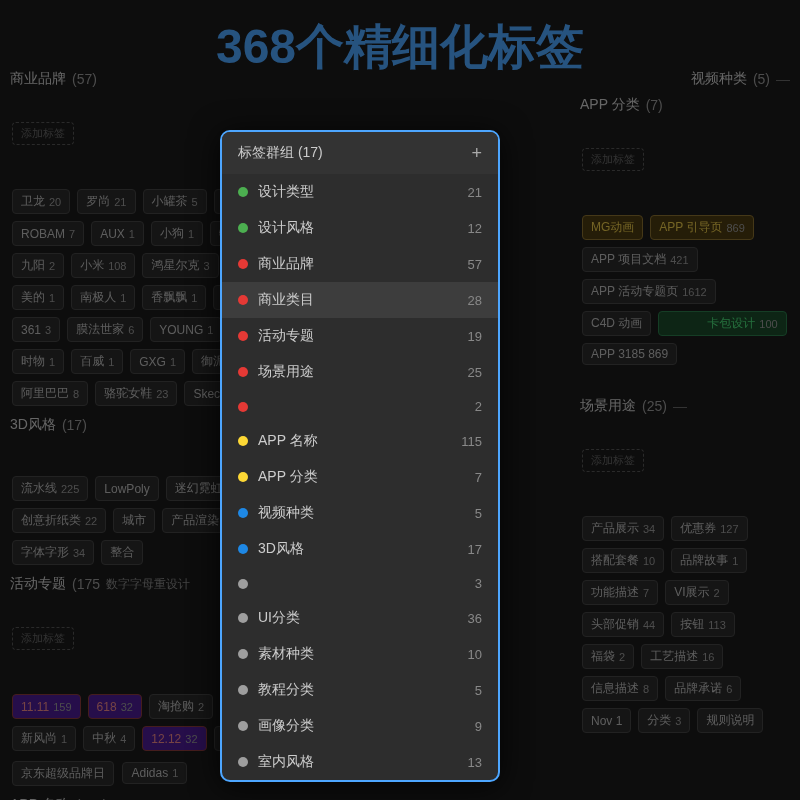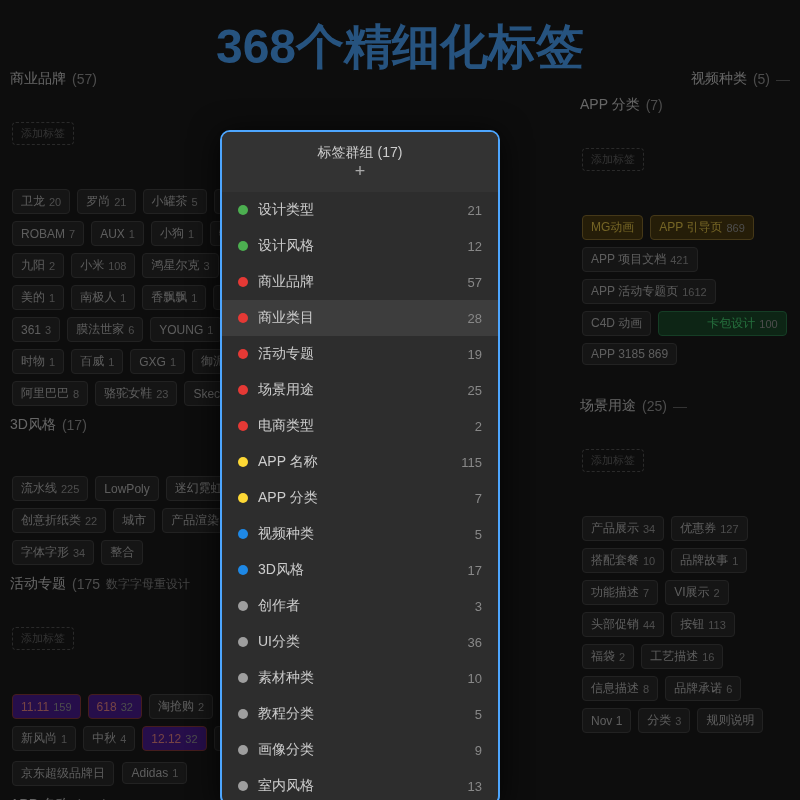--- a/index.html
+++ b/index.html
@@ -96,21 +96,20 @@
       z-index: 20;
       box-shadow: 0 4px 30px rgba(0,0,0,0.8);
     }
 
     .modal-header {
       display: flex;
       align-items: center;
       justify-content: space-between;
       padding: 12px 16px;
       background: #333;
-      flex-direction: column;
     }
 
     .modal-title {
       color: #ccc;
       font-size: 14px;
     }
 
     .modal-add-btn {
       color: #aaa;
       font-size: 18px;
@@ -354,21 +353,20 @@
           <span class="modal-item-label">活动专题</span>
           <span class="modal-item-count">19</span>
         </div>
         <div class="modal-item">
           <div class="dot dot-red"></div>
           <span class="modal-item-label">场景用途</span>
           <span class="modal-item-count">25</span>
         </div>
         <div class="modal-item">
           <div class="dot dot-red"></div>
-          <span class="modal-item-label">电商类型</span>
           <span class="modal-item-count">2</span>
         </div>
         <div class="modal-item">
           <div class="dot dot-yellow"></div>
           <span class="modal-item-label">APP 名称</span>
           <span class="modal-item-count">115</span>
         </div>
         <div class="modal-item">
           <div class="dot dot-yellow"></div>
           <span class="modal-item-label">APP 分类</span>
@@ -379,21 +377,20 @@
           <span class="modal-item-label">视频种类</span>
           <span class="modal-item-count">5</span>
         </div>
         <div class="modal-item">
           <div class="dot dot-blue"></div>
           <span class="modal-item-label">3D风格</span>
           <span class="modal-item-count">17</span>
         </div>
         <div class="modal-item">
           <div class="dot dot-gray"></div>
-          <span class="modal-item-label">创作者</span>
           <span class="modal-item-count">3</span>
         </div>
         <div class="modal-item">
           <div class="dot dot-gray"></div>
           <span class="modal-item-label">UI分类</span>
           <span class="modal-item-count">36</span>
         </div>
         <div class="modal-item">
           <div class="dot dot-gray"></div>
           <span class="modal-item-label">素材种类</span>

